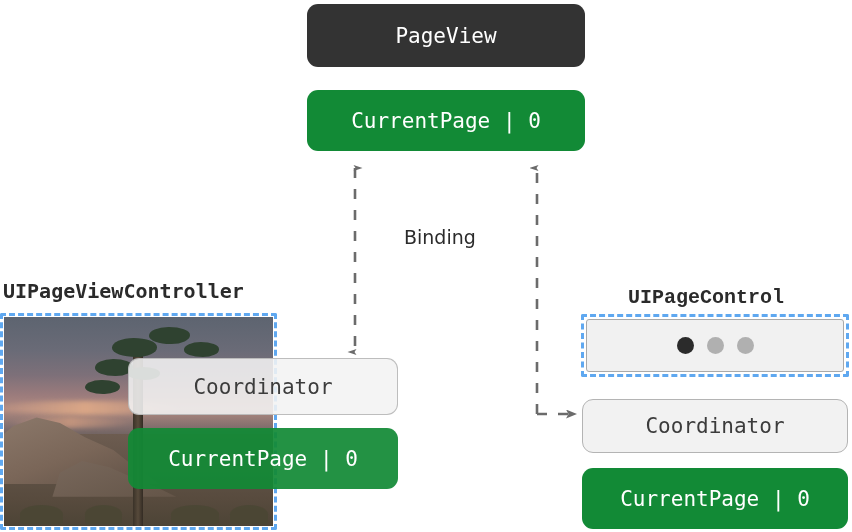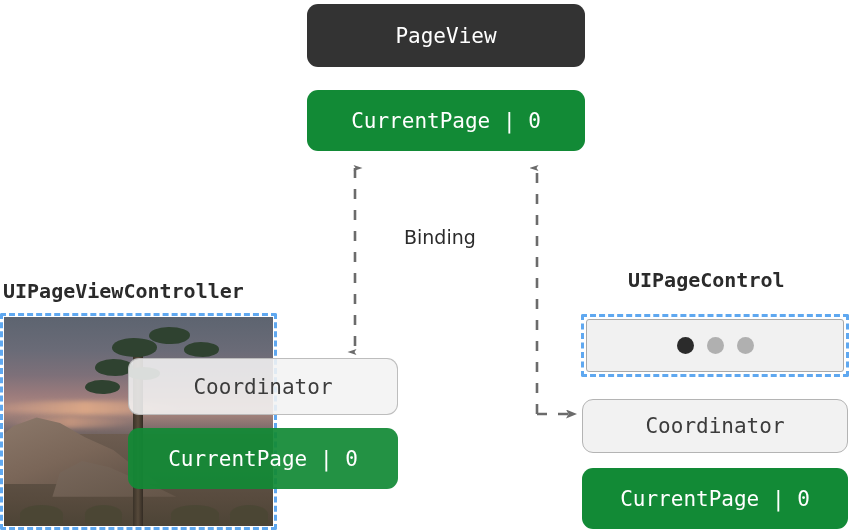--- a/index.html
+++ b/index.html
@@ -266,21 +266,21 @@
   </div>
 
   <div class="node node-light-translucent" style="left:128px; top:358px; width:270px; height:57px;">
     <span>Coordinator</span>
   </div>
 
   <div class="node node-green-translucent" style="left:128px; top:428px; width:270px; height:61px;">
     <span>CurrentPage | 0</span>
   </div>
 
-  <div class="caption" style="left:628px; top:268px;">UIPageControl</div>
+  <div class="caption" style="left:628px; top:286px;font-family:Liberation Mono, monospace;">UIPageControl</div>
 
   <div class="dashed-frame" style="left:581px; top:314px; width:268px; height:63px;"></div>
 
   <div class="pagecontrol" style="left:586px; top:319px; width:258px; height:53px;">
     <span class="dot dot-active"></span>
     <span class="dot dot-inactive"></span>
     <span class="dot dot-inactive"></span>
   </div>
 
   <div class="node node-light" style="left:582px; top:399px; width:266px; height:54px;">

